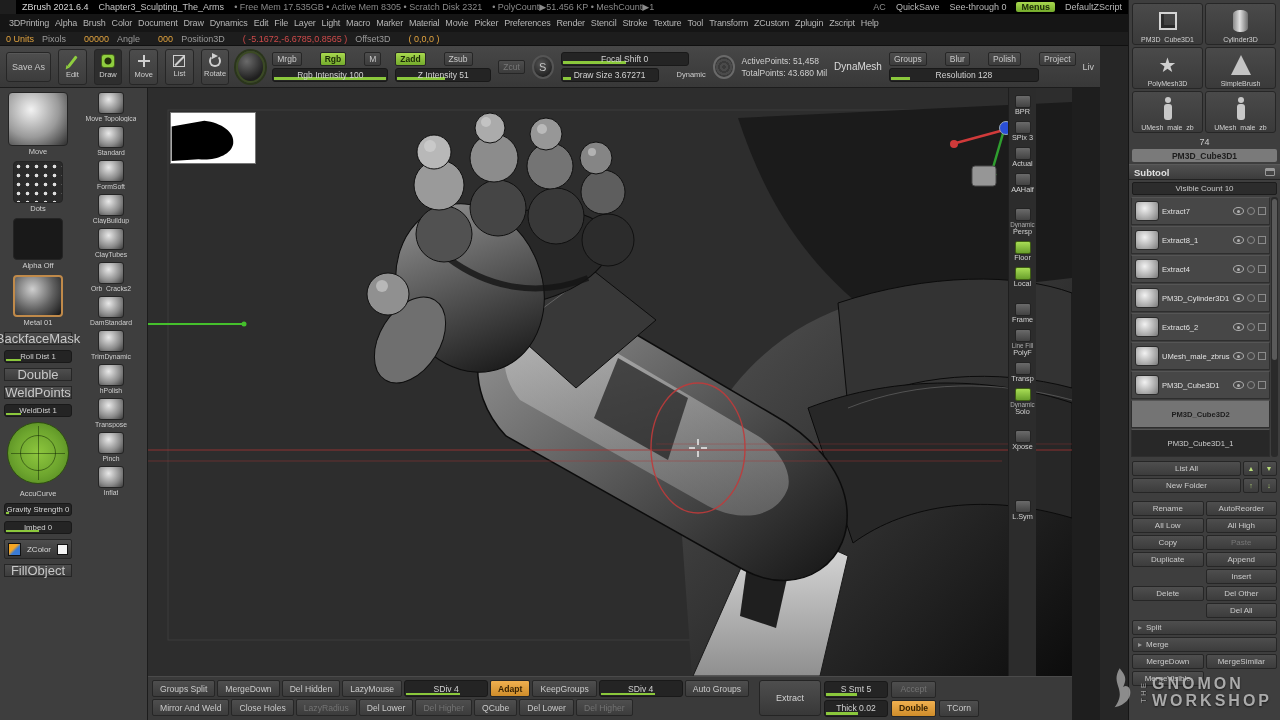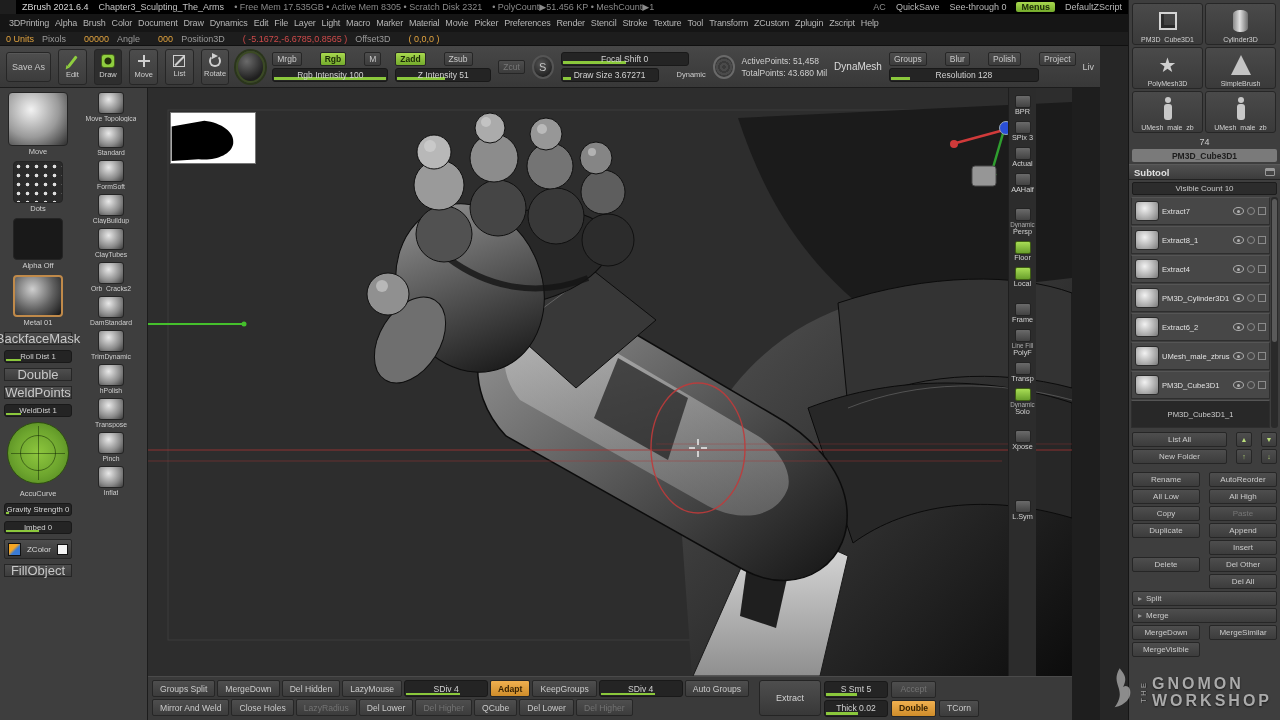--- a/index.html
+++ b/index.html
@@ -157,21 +157,21 @@
   .st-eye::after { content:''; position:absolute; left:3px; top:1.5px; width:3px; height:3px; border-radius:50%; background:#b0b0b0; }
   .st-ico1 { width:8px; height:8px; border:1px solid #8a8a8a; border-radius:50%; flex:0 0 8px; }
   .st-ico2 { width:8px; height:8px; border:1px solid #8a8a8a; flex:0 0 8px; }
   .st-item.bar-light { background:#747474; justify-content:center; }
   .st-item.bar-light .st-name { flex:0 1 auto; color:#1d1d1d; font-weight:bold; }
   .st-item.bar-dark { background:#282828; justify-content:center; }
   .st-item.bar-dark .st-name { flex:0 1 auto; color:#cfcfcf; }
   .st-scroll { position:absolute; right:0; top:0; bottom:0; width:7px; background:#2a2a2a; border-radius:3px; cursor:pointer; }
   .st-scroll-thumb { position:absolute; left:1px; right:1px; top:2px; height:62%; background:#5a5a5a; border-radius:3px; }
   .st-buttons { padding:3px 3px 0; }
-  .sb-row { display:flex; gap:9px; margin-bottom:2px;border-radius:6px; }
+  .sb-row { display:flex; gap:2px; margin-bottom:2px;border-radius:6px; }
   .sb { flex:1; height:15px; font-size:8px; display:flex; align-items:center; justify-content:center;
     background:linear-gradient(#4e4e4e,#3c3c3c); border:1px solid #262626; border-radius:2px; color:#cbcbcb; cursor:pointer; white-space:nowrap; overflow:hidden; }
   .sb.sq { flex:0 0 16px; font-size:7px; color:#b9dd7a; }
   .sb.dim { color:#767676; }
   .sb.ghost { visibility:hidden; }
   .sb.section { justify-content:flex-start; padding-left:5px; gap:4px; }
   .sb .tri { color:#9a9a9a; font-size:8px; }
   .sb-gap { height:6px; }
 
   
@@ -710,20 +710,25 @@
           <span class="st-ico1"></span>
           <span class="st-ico2"></span>
         </div>
           <div class="st-item">
           <span class="st-thumb"></span>
           <span class="st-name">PM3D_Cube3D1</span>
           <span class="st-eye"></span>
           <span class="st-ico1"></span>
           <span class="st-ico2"></span>
         </div>
+          <div class="st-item bar-light">
+
+          <span class="st-name">PM3D_Cube3D2</span>
+
+        </div>
           <div class="st-item bar-dark">
 
           <span class="st-name">PM3D_Cube3D1_1</span>
 
         </div>
         </div>
       <div class="st-scroll">
         <div class="st-scroll-thumb"></div>
       </div>
     </div>

